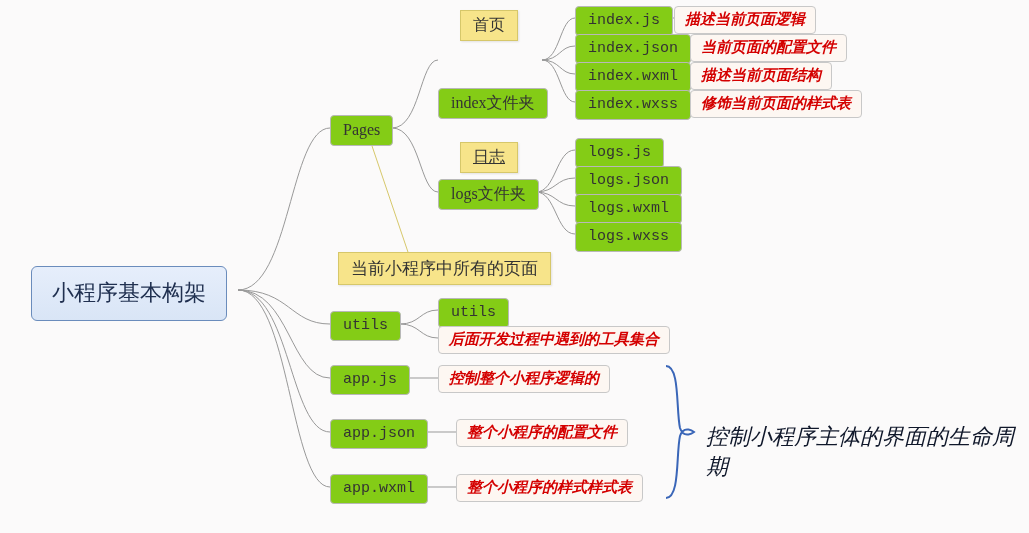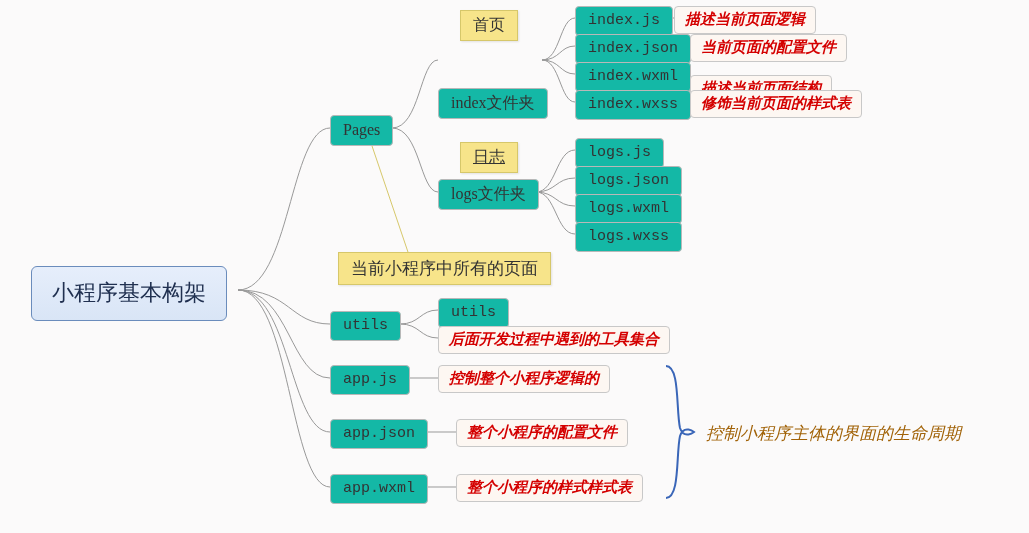--- a/index.html
+++ b/index.html
@@ -27,21 +27,21 @@
   .root {
     border: 1px solid #6a8cbc;
     background: linear-gradient(#e6eefb, #d9e5f6);
     border-radius: 6px;
     padding: 12px 20px;
     font-size: 22px;
     color: #203050;
   }
   .plain {
     border: 1px solid #b8b8b8;
-    background: #14b8a6;
+    background: #84cc16;
     border-radius: 4px;
     padding: 4px 12px;
     color: #333;
   }
   .mono {
     font-family: "Courier New", monospace;
     font-size: 15px;
   }
   .desc {
     border: 1px solid #c8c8c8;
@@ -58,24 +58,24 @@
     position: absolute;
     background: #f7e48a;
     border: 1px solid #d6c76a;
     border-radius: 0;
     padding: 4px 12px;
     color: #333;
     box-shadow: 1px 1px 2px rgba(0,0,0,0.1);
   }
   .annotation {
     position: absolute;
-    color: #a16207;
+    color: #0f172a;
     font-style: italic;
     font-family: "KaiTi", "楷体", serif;
-    font-size: 17px;
+    font-size: 22px;
   }
   svg {
     position: absolute;
     left: 0;
     top: 0;
     pointer-events: none;
   }
 </style>
 </head>
 <body>
@@ -134,21 +134,21 @@
 <div class="node plain" style="left:438px; top:179px;">logs文件夹</div>
 <div class="tag" style="left:460px; top:142px;text-decoration:underline;">日志</div>
 
 <div class="node plain mono" style="left:575px; top:6px;">index.js</div>
 <div class="node plain mono" style="left:575px; top:34px;">index.json</div>
 <div class="node plain mono" style="left:575px; top:62px;">index.wxml</div>
 <div class="node plain mono" style="left:575px; top:90px;">index.wxss</div>
 
 <div class="node desc" style="left:674px; top:6px;">描述当前页面逻辑</div>
 <div class="node desc" style="left:690px; top:34px;">当前页面的配置文件</div>
-<div class="node desc" style="left:690px; top:62px;margin-top:13px;">描述当前页面结构</div>
+<div class="node desc" style="left:690px; top:62px;">描述当前页面结构</div>
 <div class="node desc" style="left:690px; top:90px;">修饰当前页面的样式表</div>
 
 <div class="node plain mono" style="left:575px; top:138px;">logs.js</div>
 <div class="node plain mono" style="left:575px; top:166px;">logs.json</div>
 <div class="node plain mono" style="left:575px; top:194px;">logs.wxml</div>
 <div class="node plain mono" style="left:575px; top:222px;">logs.wxss</div>
 
 <div class="node plain mono" style="left:330px; top:311px;">utils</div>
 <div class="node plain mono" style="left:438px; top:298px;">utils</div>
 <div class="node desc" style="left:438px; top:326px;">后面开发过程中遇到的工具集合</div>

